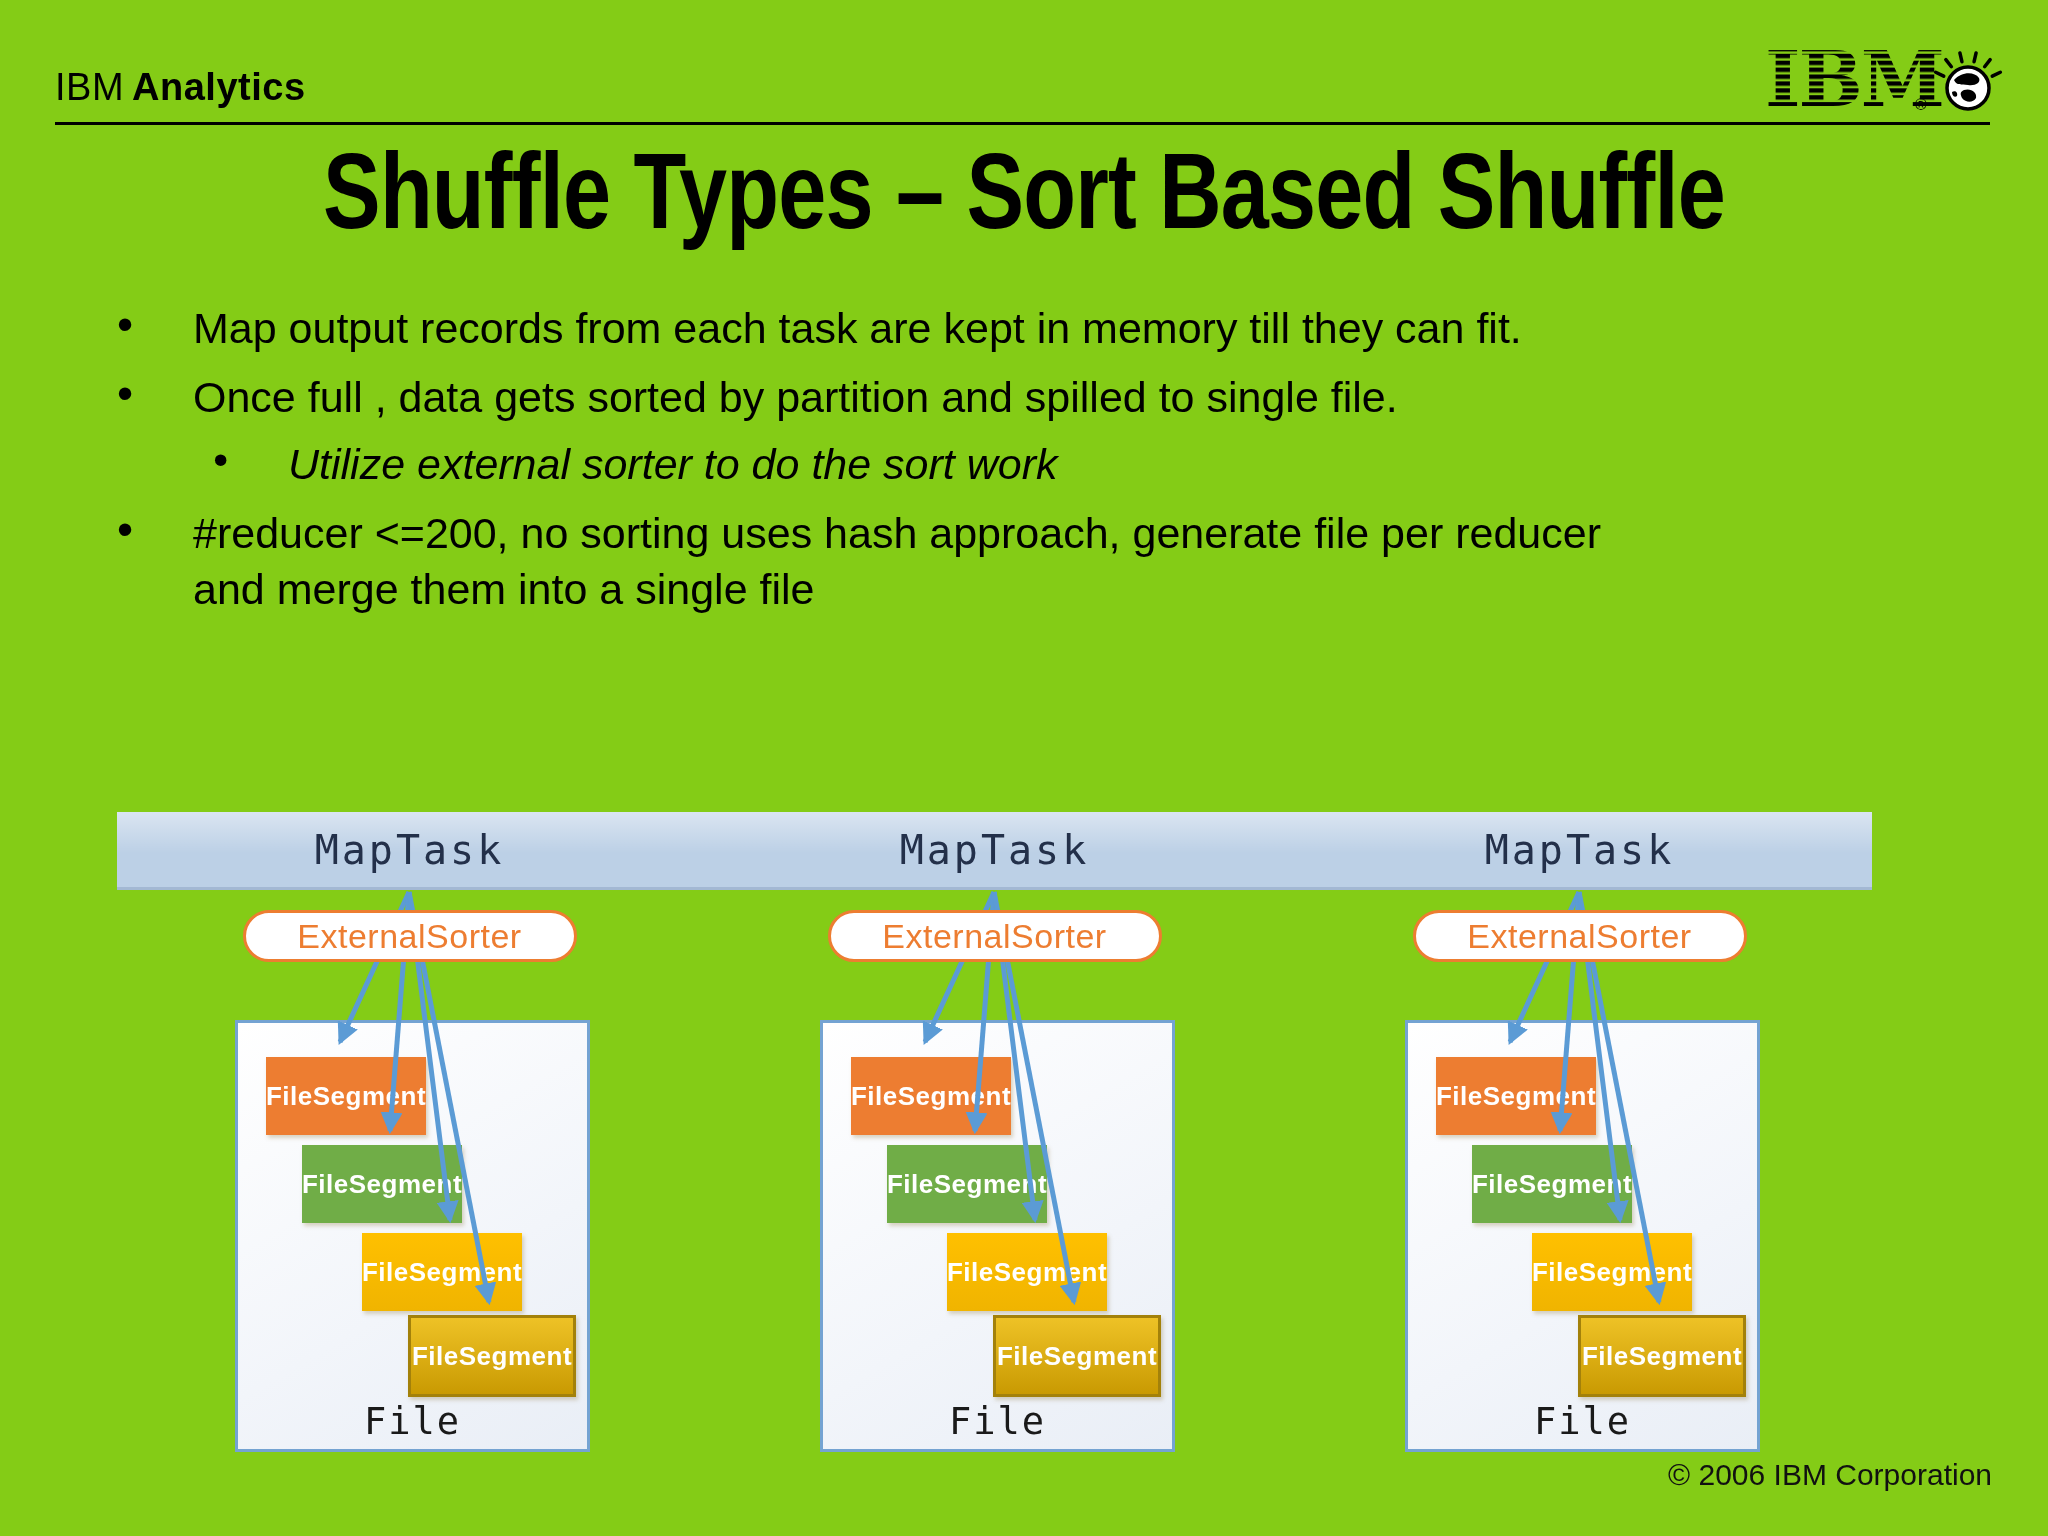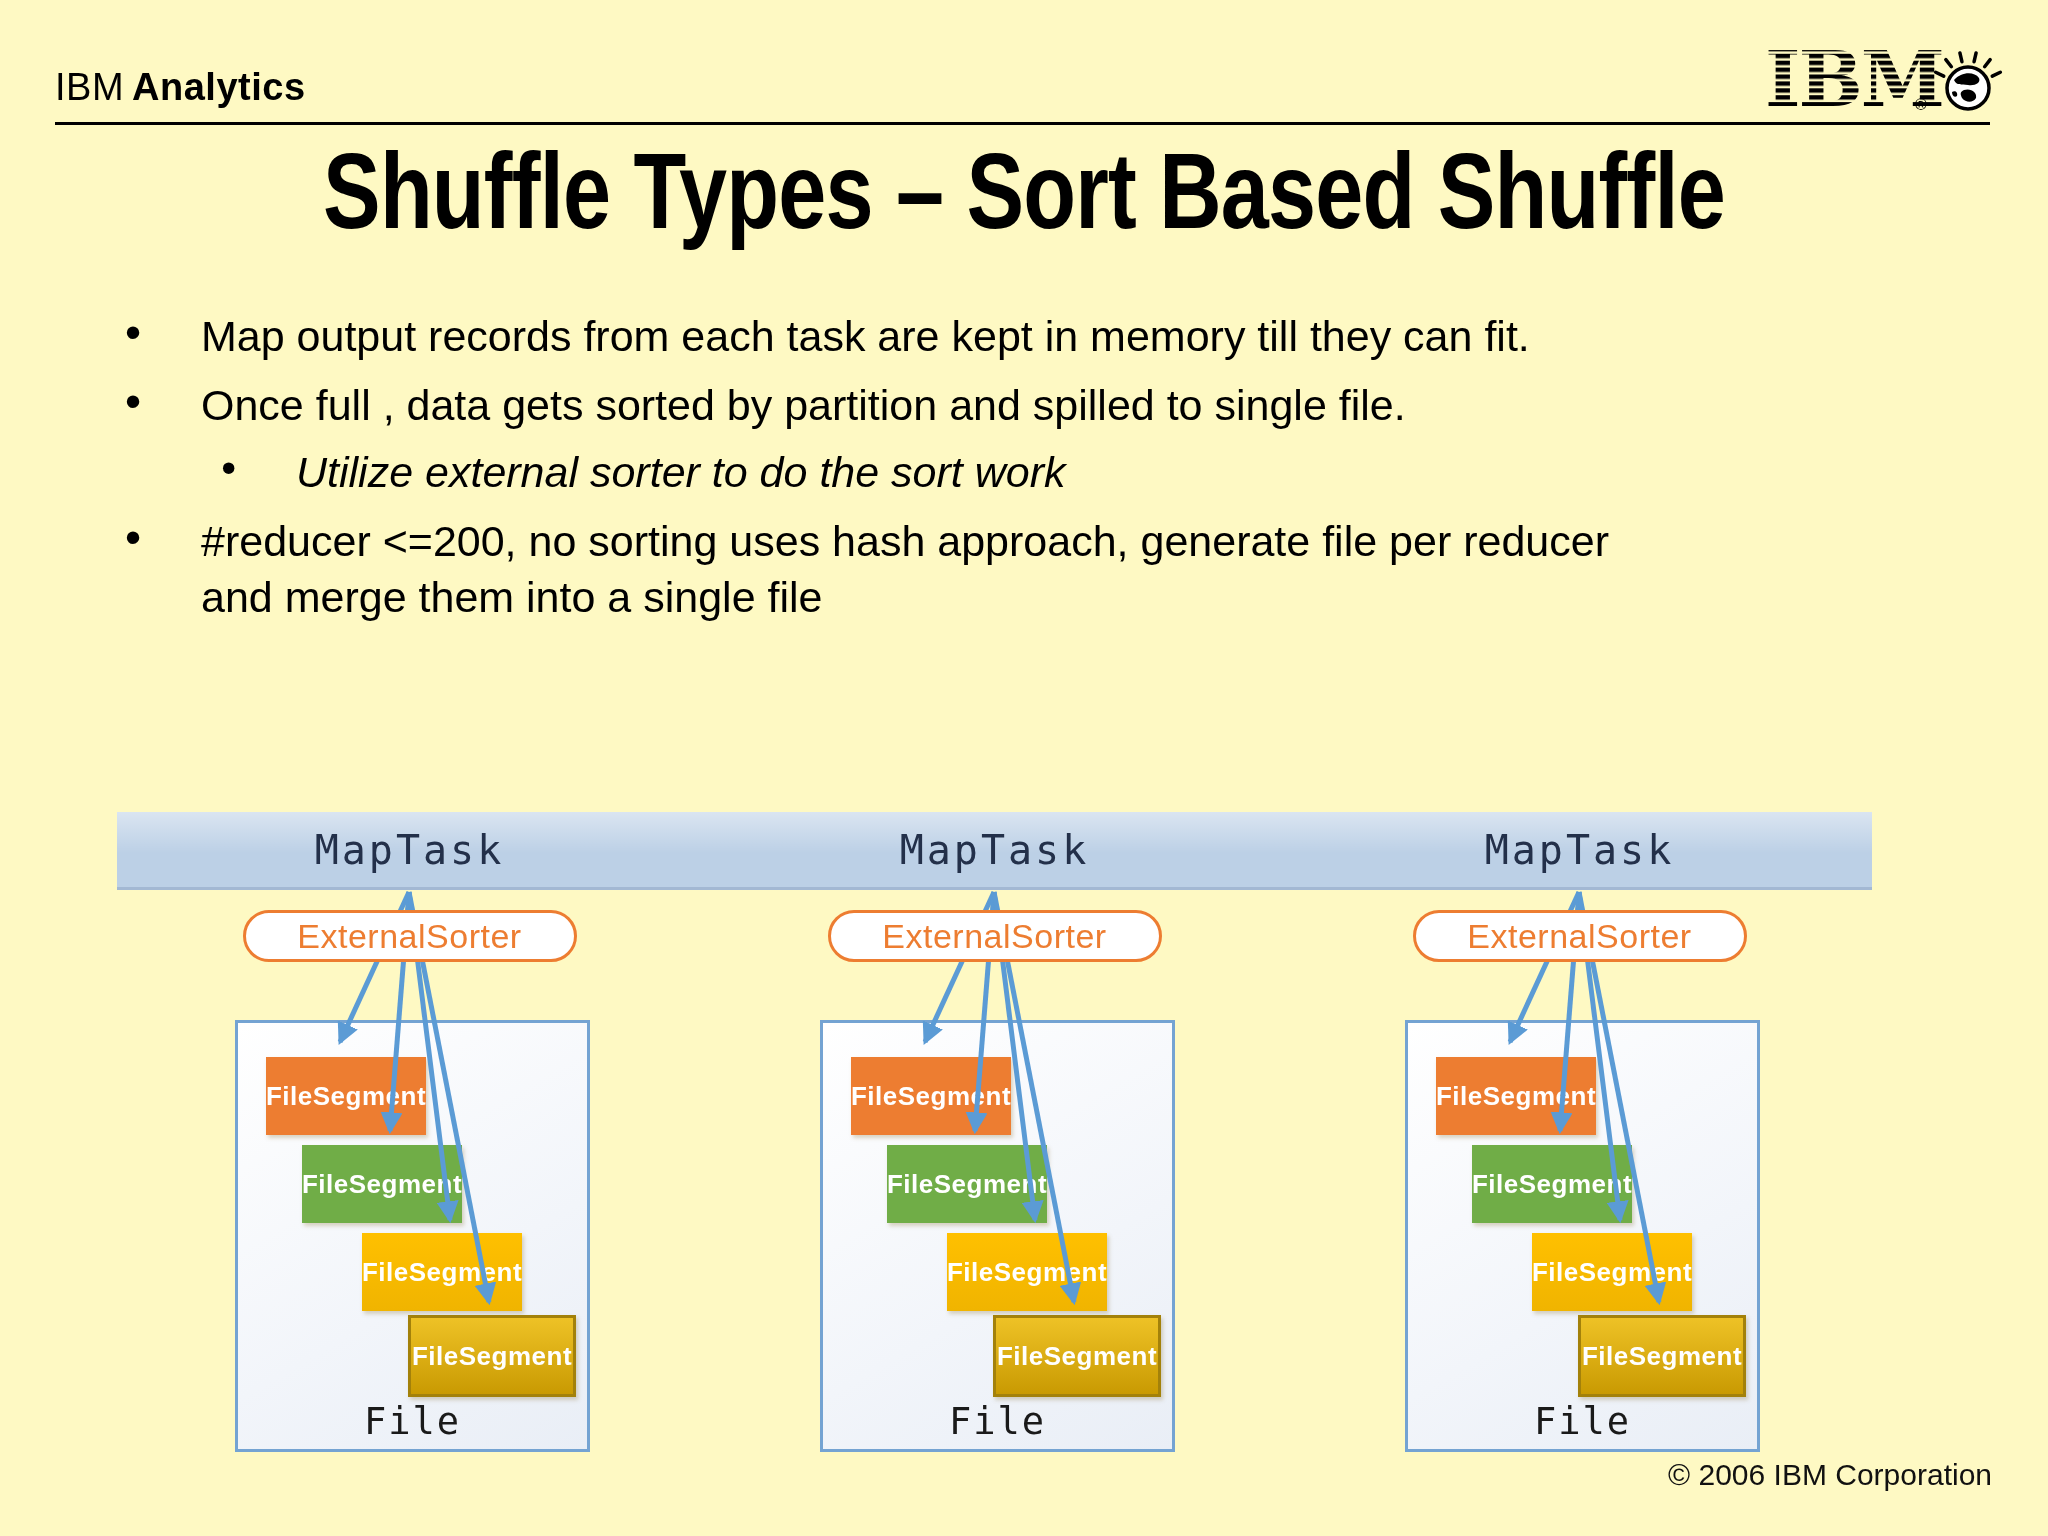--- a/index.html
+++ b/index.html
@@ -1,33 +1,33 @@
 <!DOCTYPE html>
 <html style="--c-bar: #bcd0e6; --c-orange: #ED7D31; --c-arrow: #5B9BD5; --c-fileborder: #74A3D2; --c-seg1: #ED7D31; --c-seg2: #70AD47; --c-seg3: #FFC000; --c-seg4: #C99A02;"><head>
 <meta charset="utf-8">
 <style>
   html,body{margin:0;padding:0;background:#888;}
   .slide{
-    position:relative;width:2048px;height:1536px;background:#fef9c3;
+    position:relative;width:2048px;height:1536px;background:#84cc16;
     font-family:"Liberation Sans",sans-serif;color:#000;overflow:hidden;
   }
   
   .brand{position:absolute;left:55px;top:66px;font-size:38px;letter-spacing:.5px;}
   .brand .pre{font-weight:400;}
   .brand .suf{font-weight:700;margin-left:8px;}
   .hrule{position:absolute;left:55px;top:122px;width:1935px;height:3px;background:#000;}
   .logo{position:absolute;left:1765px;top:40px;}
   
   .title{
     position:absolute;left:0;top:132px;width:100%;margin:0;text-align:center;
     font-size:108px;font-weight:700;line-height:118px;
     transform:scaleX(.80);transform-origin:50% 50%;letter-spacing:-1px;
   }
   
-  .bullets{position:absolute;left:105px;top:292px;width:1820px;list-style:none;margin:16px;padding:0;}
+  .bullets{position:absolute;left:105px;top:292px;width:1820px;list-style:none;margin:8px;padding:0;}
   .bullets li{position:relative;font-size:43px;line-height:56px;margin-bottom:13px;}
   .bullets li span{white-space:pre-wrap;}
   .lvl1{padding-left:80px;}
   .lvl1::before{content:"•";position:absolute;left:4px;top:-4px;font-size:46px;}
   .lvl2{padding-left:175px;margin-top:-2px;font-style:italic;}
   .lvl2::before{content:"•";position:absolute;left:100px;top:-4px;font-size:42px;}
   
   .diagram{position:absolute;left:117px;top:812px;width:1821px;height:642px;display:flex;}
   .col{position:relative;width:585px;height:642px;}
   .bar{

